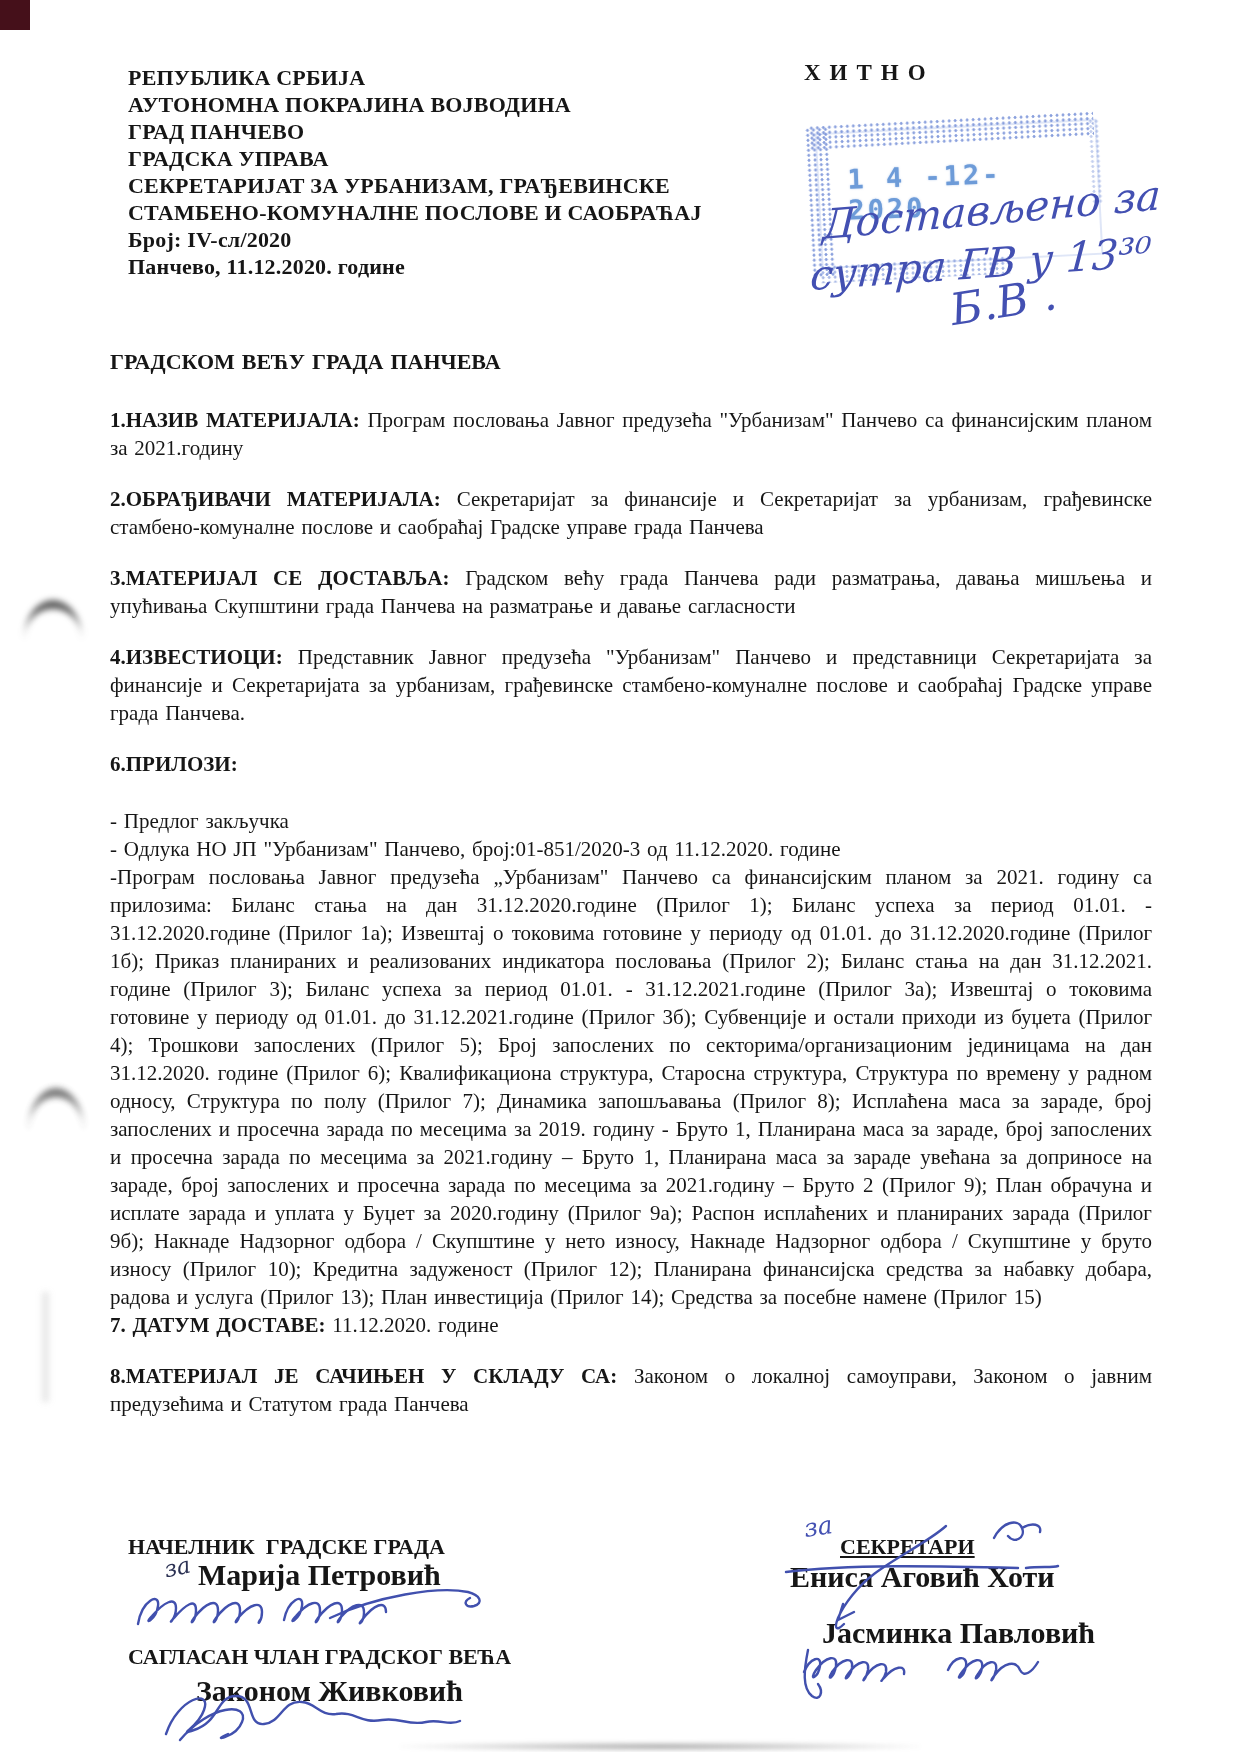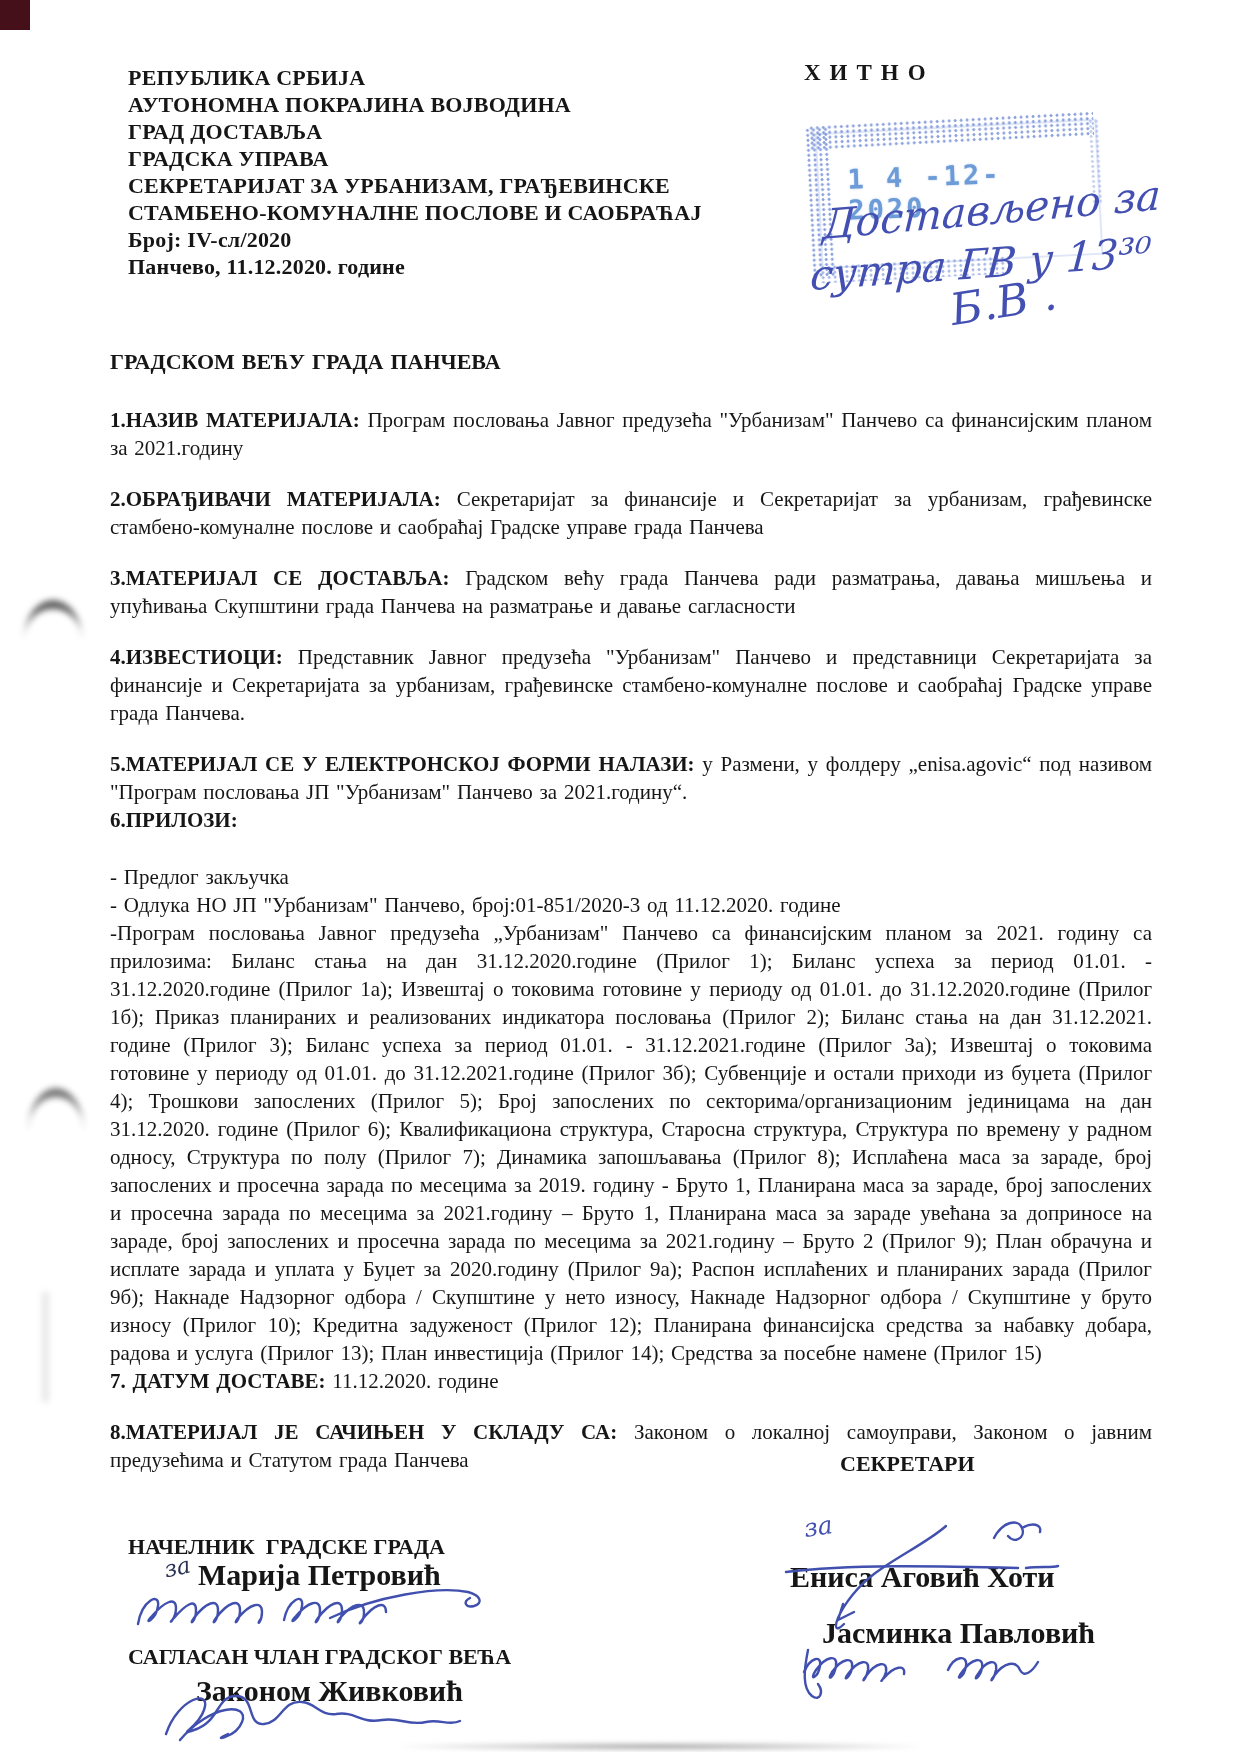--- a/index.html
+++ b/index.html
@@ -73,21 +73,21 @@
   <div class="arc-mark arc-1"></div>
   <div class="arc-mark arc-2"></div>
   <div class="streak"></div>
   <div class="bottom-shadow"></div>
 
   <div class="urgent">ХИТНО</div>
 
   <div class="letterhead">
     <div>РЕПУБЛИКА СРБИЈА</div>
     <div>АУТОНОМНА ПОКРАЈИНА ВОЈВОДИНА</div>
-    <div>ГРАД ДОСТАВЉА</div>
+    <div>ГРАД ПАНЧЕВО</div>
     <div>ГРАДСКА УПРАВА</div>
     <div>СЕКРЕТАРИЈАТ ЗА УРБАНИЗАМ, ГРАЂЕВИНСКЕ</div>
     <div>СТАМБЕНО-КОМУНАЛНЕ ПОСЛОВЕ И САОБРАЋАЈ</div>
     <div>Број: IV-сл/2020</div>
     <div>Панчево, 11.12.2020. године</div>
   </div>
 
   <div class="stamp">
     <div class="stamp-band band-top"></div>
     <div class="stamp-band band-left"></div>
@@ -103,21 +103,20 @@
     <p class="addressee">ГРАДСКОМ ВЕЋУ ГРАДА ПАНЧЕВА</p>
 
     <p class="item"><span class="b">1.НАЗИВ МАТЕРИЈАЛА:</span> <span>Програм пословања Јавног предузећа "Урбанизам" Панчево са финансијским планом за 2021.годину</span></p>
 
     <p class="item"><span class="b">2.ОБРАЂИВАЧИ МАТЕРИЈАЛА:</span> <span>Секретаријат за финансије и Секретаријат за урбанизам, грађевинске стамбено-комуналне послове и саобраћај Градске управе града Панчева</span></p>
 
     <p class="item"><span class="b">3.МАТЕРИЈАЛ СЕ ДОСТАВЉА:</span> <span>Градском већу града Панчева ради разматрања, давања мишљења и упућивања Скупштини града Панчева на разматрање и давање сагласности</span></p>
 
     <p class="item"><span class="b">4.ИЗВЕСТИОЦИ:</span> <span>Представник Јавног предузећа "Урбанизам" Панчево и представници Секретаријата за финансије и Секретаријата за урбанизам, грађевинске стамбено-комуналне послове и саобраћај Градске управе града Панчева.</span></p>
 
-    <p class="mt0"><span class="b">5.МАТЕРИЈАЛ СЕ У ЕЛЕКТРОНСКОЈ ФОРМИ НАЛАЗИ:</span> <span>у Размени, у фолдеру „enisa.agovic“ под називом "Програм пословања ЈП "Урбанизам" Панчево за 2021.годину“.</span></p>
     <p class="mt0 b">6.ПРИЛОЗИ:</p>
 
     <div class="attach">
       <p>- Предлог закључка</p>
       <p>- Одлука НО ЈП "Урбанизам" Панчево, број:01-851/2020-3 од 11.12.2020. године</p>
       <p>-Програм пословања Јавног предузећа „Урбанизам" Панчево са финансијским планом за 2021. годину са прилозима: Биланс стања на дан 31.12.2020.године (Прилог 1); Биланс успеха за период 01.01. - 31.12.2020.године (Прилог 1а); Извештај о токовима готовине у периоду од 01.01. до 31.12.2020.године (Прилог 1б); Приказ планираних и реализованих индикатора пословања (Прилог 2); Биланс стања на дан 31.12.2021. године (Прилог 3); Биланс успеха за период 01.01. - 31.12.2021.године (Прилог 3а); Извештај о токовима готовине у периоду од 01.01. до 31.12.2021.године (Прилог 3б); Субвенције и остали приходи из буџета (Прилог 4); Трошкови запослених (Прилог 5); Број запослених по секторима/организационим јединицама на дан 31.12.2020. године (Прилог 6); Квалификациона структура, Старосна структура, Структура по времену у радном односу, Структура по полу (Прилог 7); Динамика запошљавања (Прилог 8); Исплаћена маса за зараде, број запослених и просечна зарада по месецима за 2019. годину - Бруто 1, Планирана маса за зараде, број запослених и просечна зарада по месецима за 2021.годину – Бруто 1, Планирана маса за зараде увећана за доприносе на зараде, број запослених и просечна зарада по месецима за 2021.годину – Бруто 2 (Прилог 9); План обрачуна и исплате зарада и уплата у Буџет за 2020.годину (Прилог 9а); Распон исплаћених и планираних зарада (Прилог 9б); Накнаде Надзорног одбора / Скупштине у нето износу, Накнаде Надзорног одбора / Скупштине у бруто износу (Прилог 10); Кредитна задуженост (Прилог 12); Планирана финансијска средства за набавку добара, радова и услуга (Прилог 13); План инвестиција (Прилог 14); Средства за посебне намене (Прилог 15)</p>
       <p><span class="b">7. ДАТУМ ДОСТАВЕ:</span>  <span>11.12.2020. године</span></p>
     </div>
 
     <p class="p8"><span class="b">8.МАТЕРИЈАЛ ЈЕ САЧИЊЕН У СКЛАДУ СА:</span> <span>Законом о локалној самоуправи, Законом о јавним предузећима и Статутом града Панчева</span></p>
@@ -134,21 +133,21 @@
       <path d="M198,38 C244,16 306,6 336,12 C348,15 352,23 342,26 C334,28 330,22 338,18"></path>
     </svg>
     <div class="sig-title" style="left:128px;top:1644px;text-align:center;">САГЛАСАН ЧЛАН ГРАДСКОГ ВЕЋА</div>
     <div class="sig-name" style="left:196px;top:1674px;">Законом Живковић</div>
     <svg class="sig" style="left:150px;top:1684px;" width="320" height="62" viewBox="0 0 320 62">
       <path d="M16,50 C28,14 62,4 54,26 C48,44 26,52 44,46 C70,38 66,12 86,12 C106,12 96,42 114,40 C132,38 132,16 152,18 C166,19 170,32 186,30 C206,27 210,40 232,36 C250,33 258,42 276,38 C290,35 300,42 310,37"></path>
       <path d="M30,56 C60,20 100,18 92,38 C86,54 58,58 78,50"></path>
     </svg>
 
     <span class="hw hw-za-right">за</span>
-    <div class="sig-title" style="left:840px;top:1451px;">СЕКРЕТАРИ</div>
+    <div class="sig-title" style="left:840px;top:1534px;text-decoration:underline;">СЕКРЕТАРИ</div>
     <div class="sig-name" style="left:790px;top:1560px;">Ениса Аговић Хоти</div>
     <div class="sig-name" style="left:822px;top:1616px;">Јасминка Павловић</div>
     <svg class="sig" style="left:778px;top:1512px;" width="300" height="200" viewBox="0 0 300 200">
       <path d="M216,26 C224,10 240,6 244,16 C248,26 236,32 230,24 M244,16 C254,10 264,12 262,20"></path>
       <path d="M168,14 C150,30 120,44 96,62 C80,74 66,92 60,106 C56,116 58,120 66,112 M60,108 L76,100 M60,108 L65,92"></path>
       <path d="M8,60 C70,52 160,54 240,56 M248,56 C262,54 274,56 280,54"></path>
       <path d="M30,138 C26,158 24,176 34,184 C42,190 46,180 40,172"></path>
       <path d="M26,160 C32,146 44,142 42,154 C40,166 30,170 38,158 C48,144 60,142 58,154 C56,166 48,170 54,160 C64,146 76,144 74,156 C72,166 64,170 70,162 C80,148 92,146 90,158 C88,168 82,172 88,164 C98,150 110,148 108,160 C106,168 100,172 106,166 C116,154 128,152 126,162"></path>
       <path d="M170,158 C176,144 190,142 188,154 C186,166 176,170 184,160 C194,146 206,144 204,156 C202,166 194,170 200,162 C208,148 220,146 218,158 C216,168 210,172 216,164 C226,150 238,148 242,158 C246,166 254,160 260,150"></path>
     </svg>

